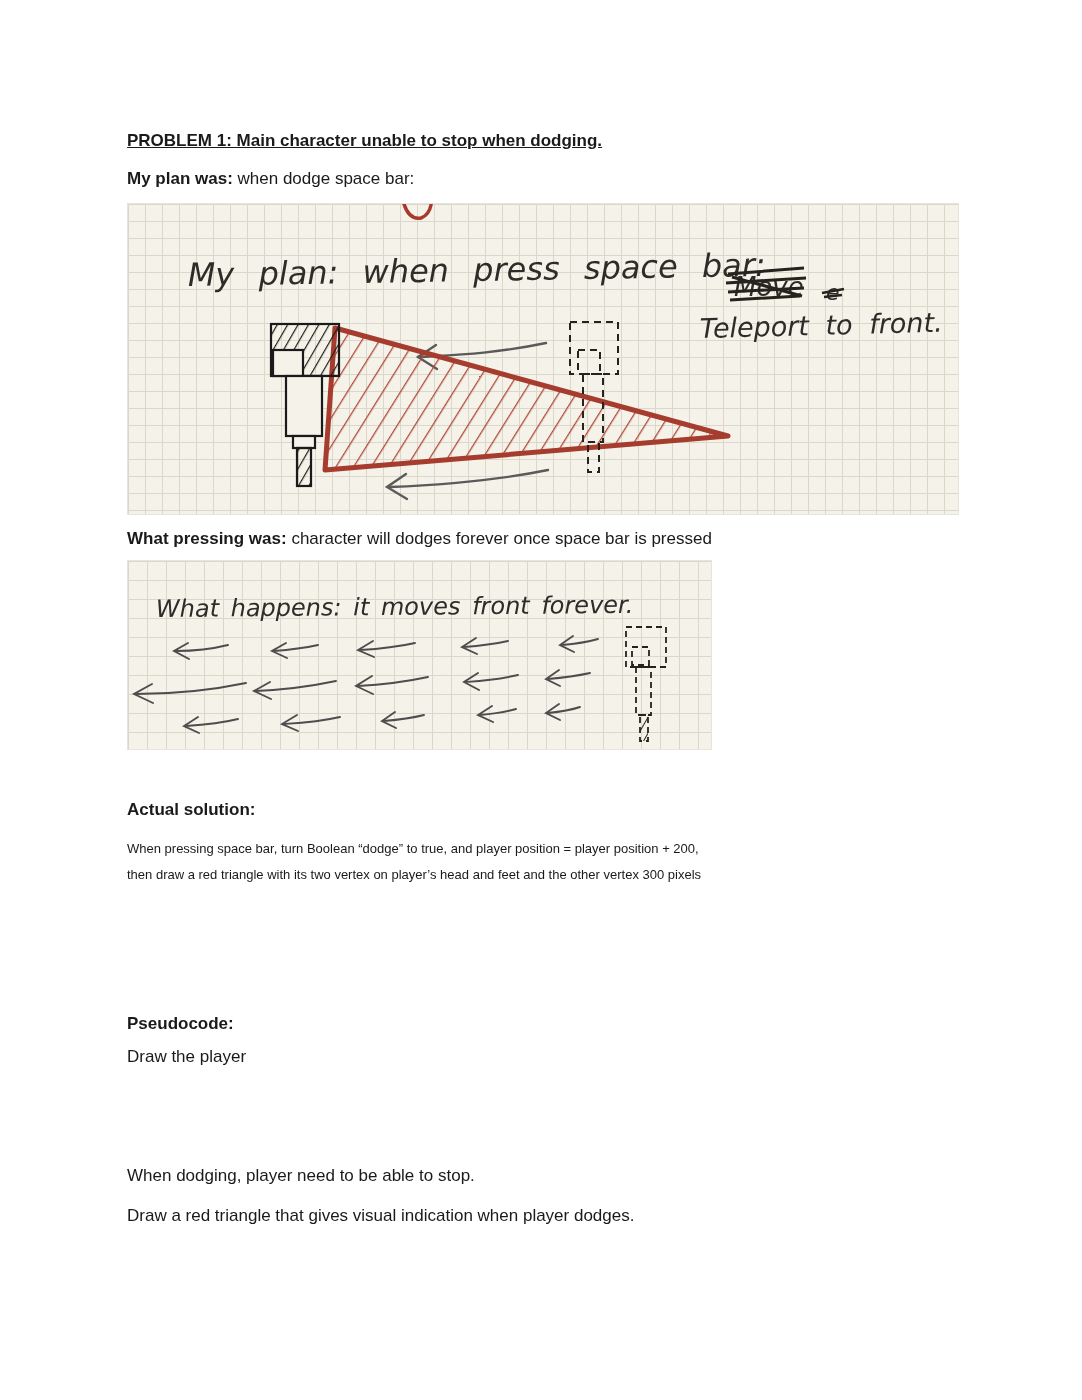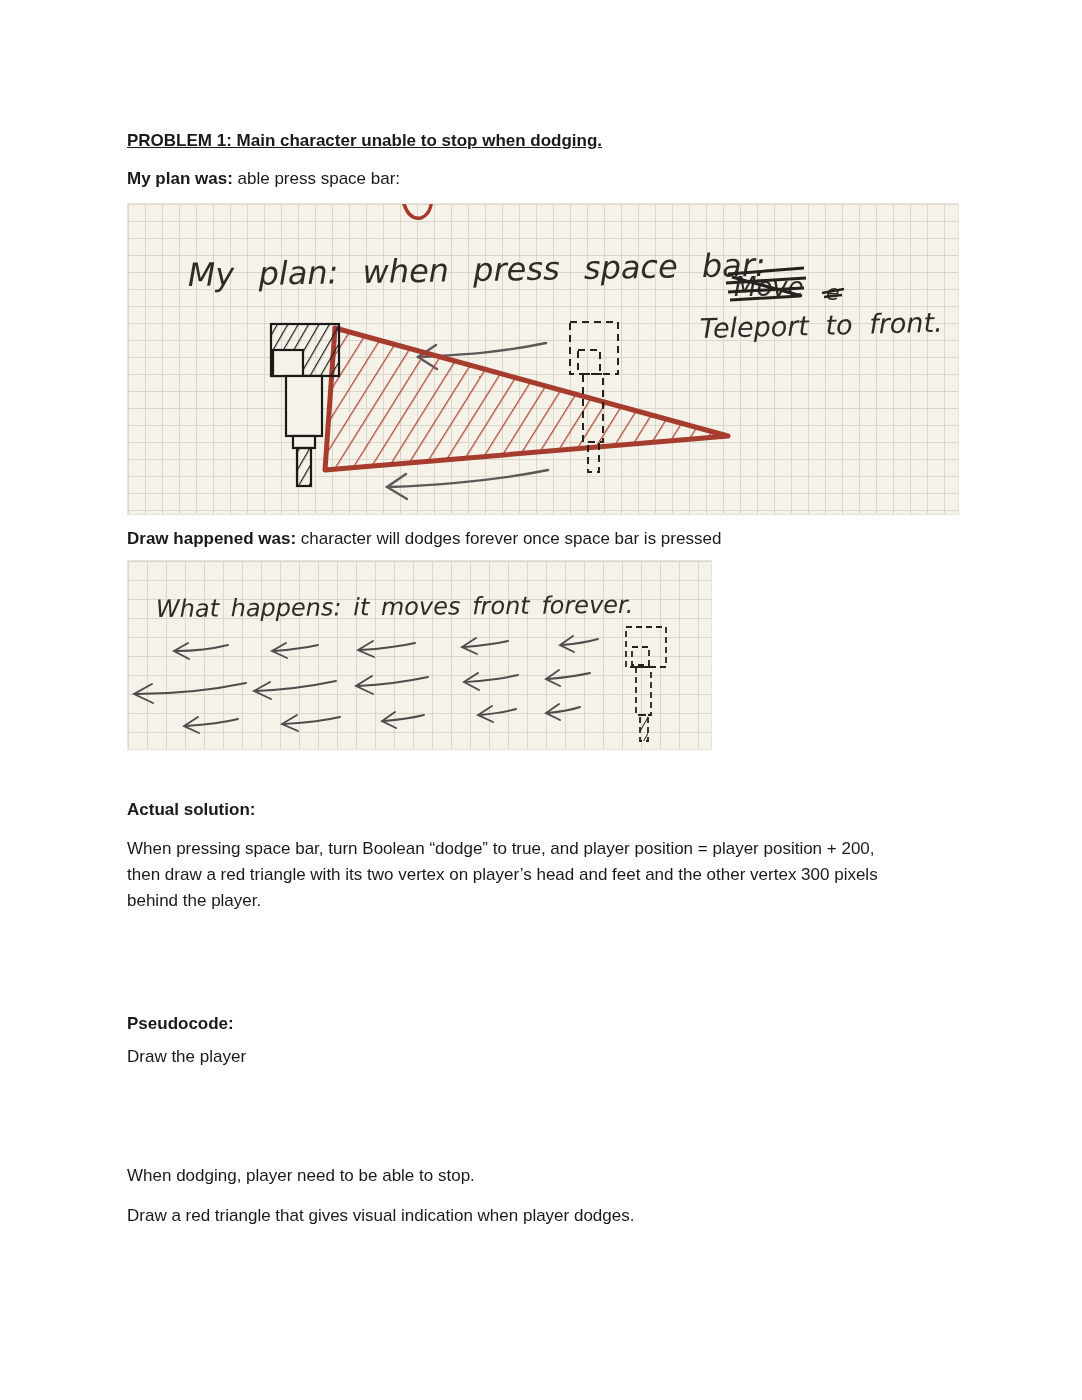--- a/index.html
+++ b/index.html
@@ -15,33 +15,33 @@
     position:absolute; left:127px; overflow:hidden;
     background-color:#f5f2e9;
     background-image:
       linear-gradient(#dbd7ca 1px, transparent 1px),
       linear-gradient(90deg, #dbd7ca 1px, transparent 1px);
     border:1px solid #e7e4db;
   }
   #sketch1 { top:203px; width:830px; height:310px; background-size:17px 17px; }
   #sketch2 { top:560px; width:583px; height:188px; background-size:19px 19px; }
   .hand { font-family:"DejaVu Sans", sans-serif; font-style:italic; }
-  .para { white-space:nowrap; font-size:17px; line-height:26px; }
+  .para { white-space:nowrap; font-size:13px; line-height:26px; }
   svg { display:block; }
 </style>
 </head>
 <body>
 
 <div class="page">
 
   <h1 class="heading abs" style="top:131px">PROBLEM 1: Main character unable to stop when dodging.</h1>
 
   <p class="t abs" style="top:168px; margin:0">
     <span class="b">My plan was:</span>
-    <span>able press space bar:</span>
+    <span>when dodge space bar:</span>
   </p>
 
   <div class="sketch" id="sketch1">
     <svg width="830" height="310" viewBox="0 0 830 310">
       <defs>
         <pattern id="hatchB" width="9" height="9" patternUnits="userSpaceOnUse" patternTransform="rotate(30)">
           <line x1="0" y1="0" x2="0" y2="9" stroke="#201d1a" stroke-width="2.4"></line>
         </pattern>
         <pattern id="hatchR" width="15" height="15" patternUnits="userSpaceOnUse" patternTransform="rotate(32)">
           <line x1="0" y1="0" x2="0" y2="15" stroke="#b04a3a" stroke-width="2.6"></line>
@@ -87,21 +87,21 @@
       </g>
 
       <g stroke="#5a5a5a" stroke-width="2.4" fill="none" stroke-linecap="round">
         <path d="M420,266 C366,277 312,281 262,283"></path>
         <path d="M278,270 L259,283 L279,295"></path>
       </g>
     </svg>
   </div>
 
   <p class="t abs" style="top:528px; margin:0">
-    <span class="b">Draw happened was:</span>
+    <span class="b">What pressing was:</span>
     <span>character will dodges forever once space bar is pressed</span>
   </p>
 
   <div class="sketch" id="sketch2">
     <svg width="583" height="188" viewBox="0 0 583 188">
       <defs>
         <pattern id="hatchB2" width="8" height="8" patternUnits="userSpaceOnUse" patternTransform="rotate(30)">
           <line x1="0" y1="0" x2="0" y2="8" stroke="#26231f" stroke-width="2"></line>
         </pattern>
       </defs>
@@ -136,21 +136,20 @@
         <path d="M452,146 C440,150 430,151 420,152 M431,143 L418,152 L432,159"></path>
       </g>
     </svg>
   </div>
 
   <p class="t abs b" style="top:799px; margin:0">Actual solution:</p>
 
   <div class="abs" style="top:836px">
     <div class="para">When pressing space bar, turn Boolean “dodge” to true, and player position = player position + 200,</div>
     <div class="para">then draw a red triangle with its two vertex on player’s head and feet and the other vertex 300 pixels</div>
-    <div class="para">behind the player.</div>
   </div>
 
 
   <p class="t abs b" style="top:1013px; margin:0">Pseudocode:</p>
 
   <p class="t abs" style="top:1046px; margin:0">Draw the player</p>
   <p class="t abs" style="top:1165px; margin:0">When dodging, player need to be able to stop.</p>
   <p class="t abs" style="top:1205px; margin:0">Draw a red triangle that gives visual indication when player dodges.</p>
 
 </div>

